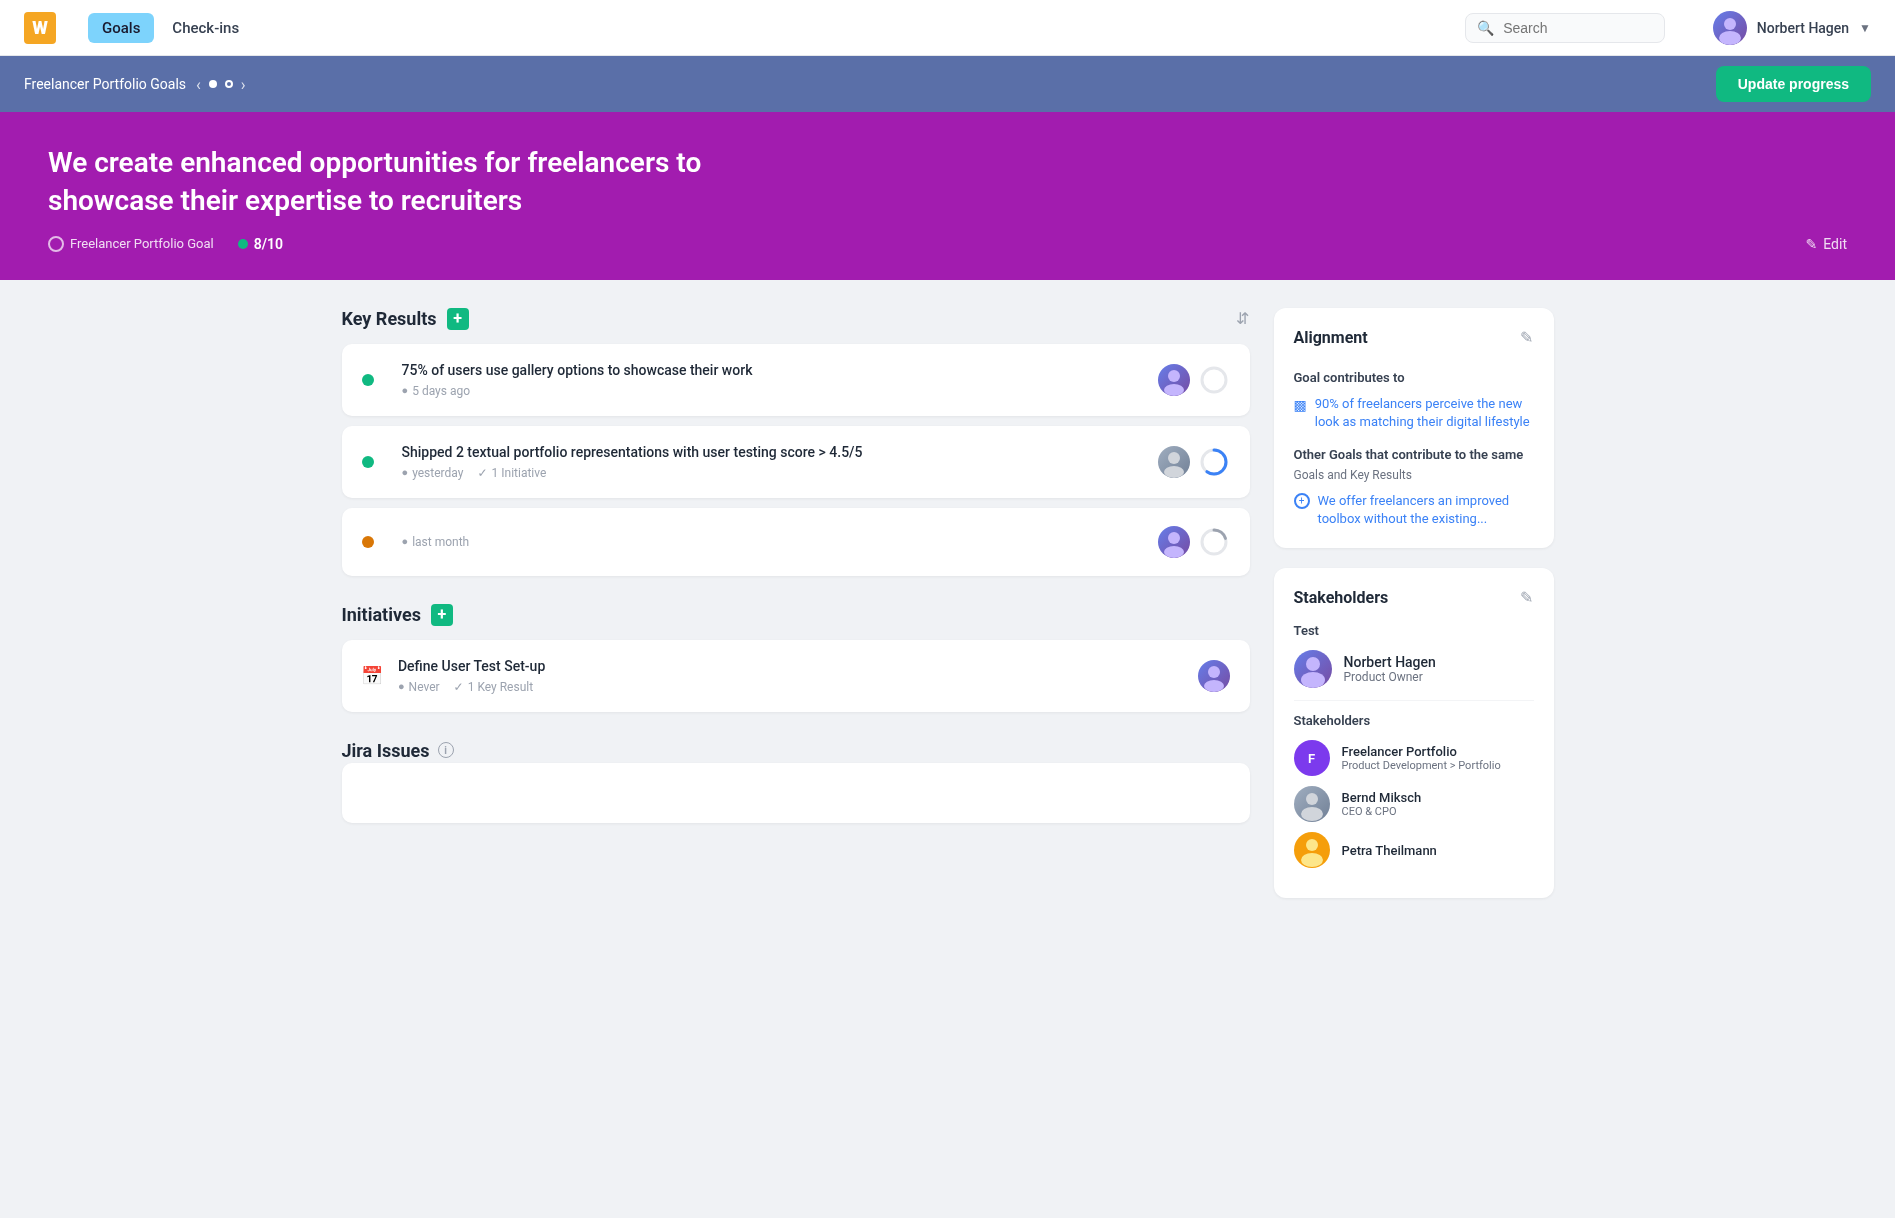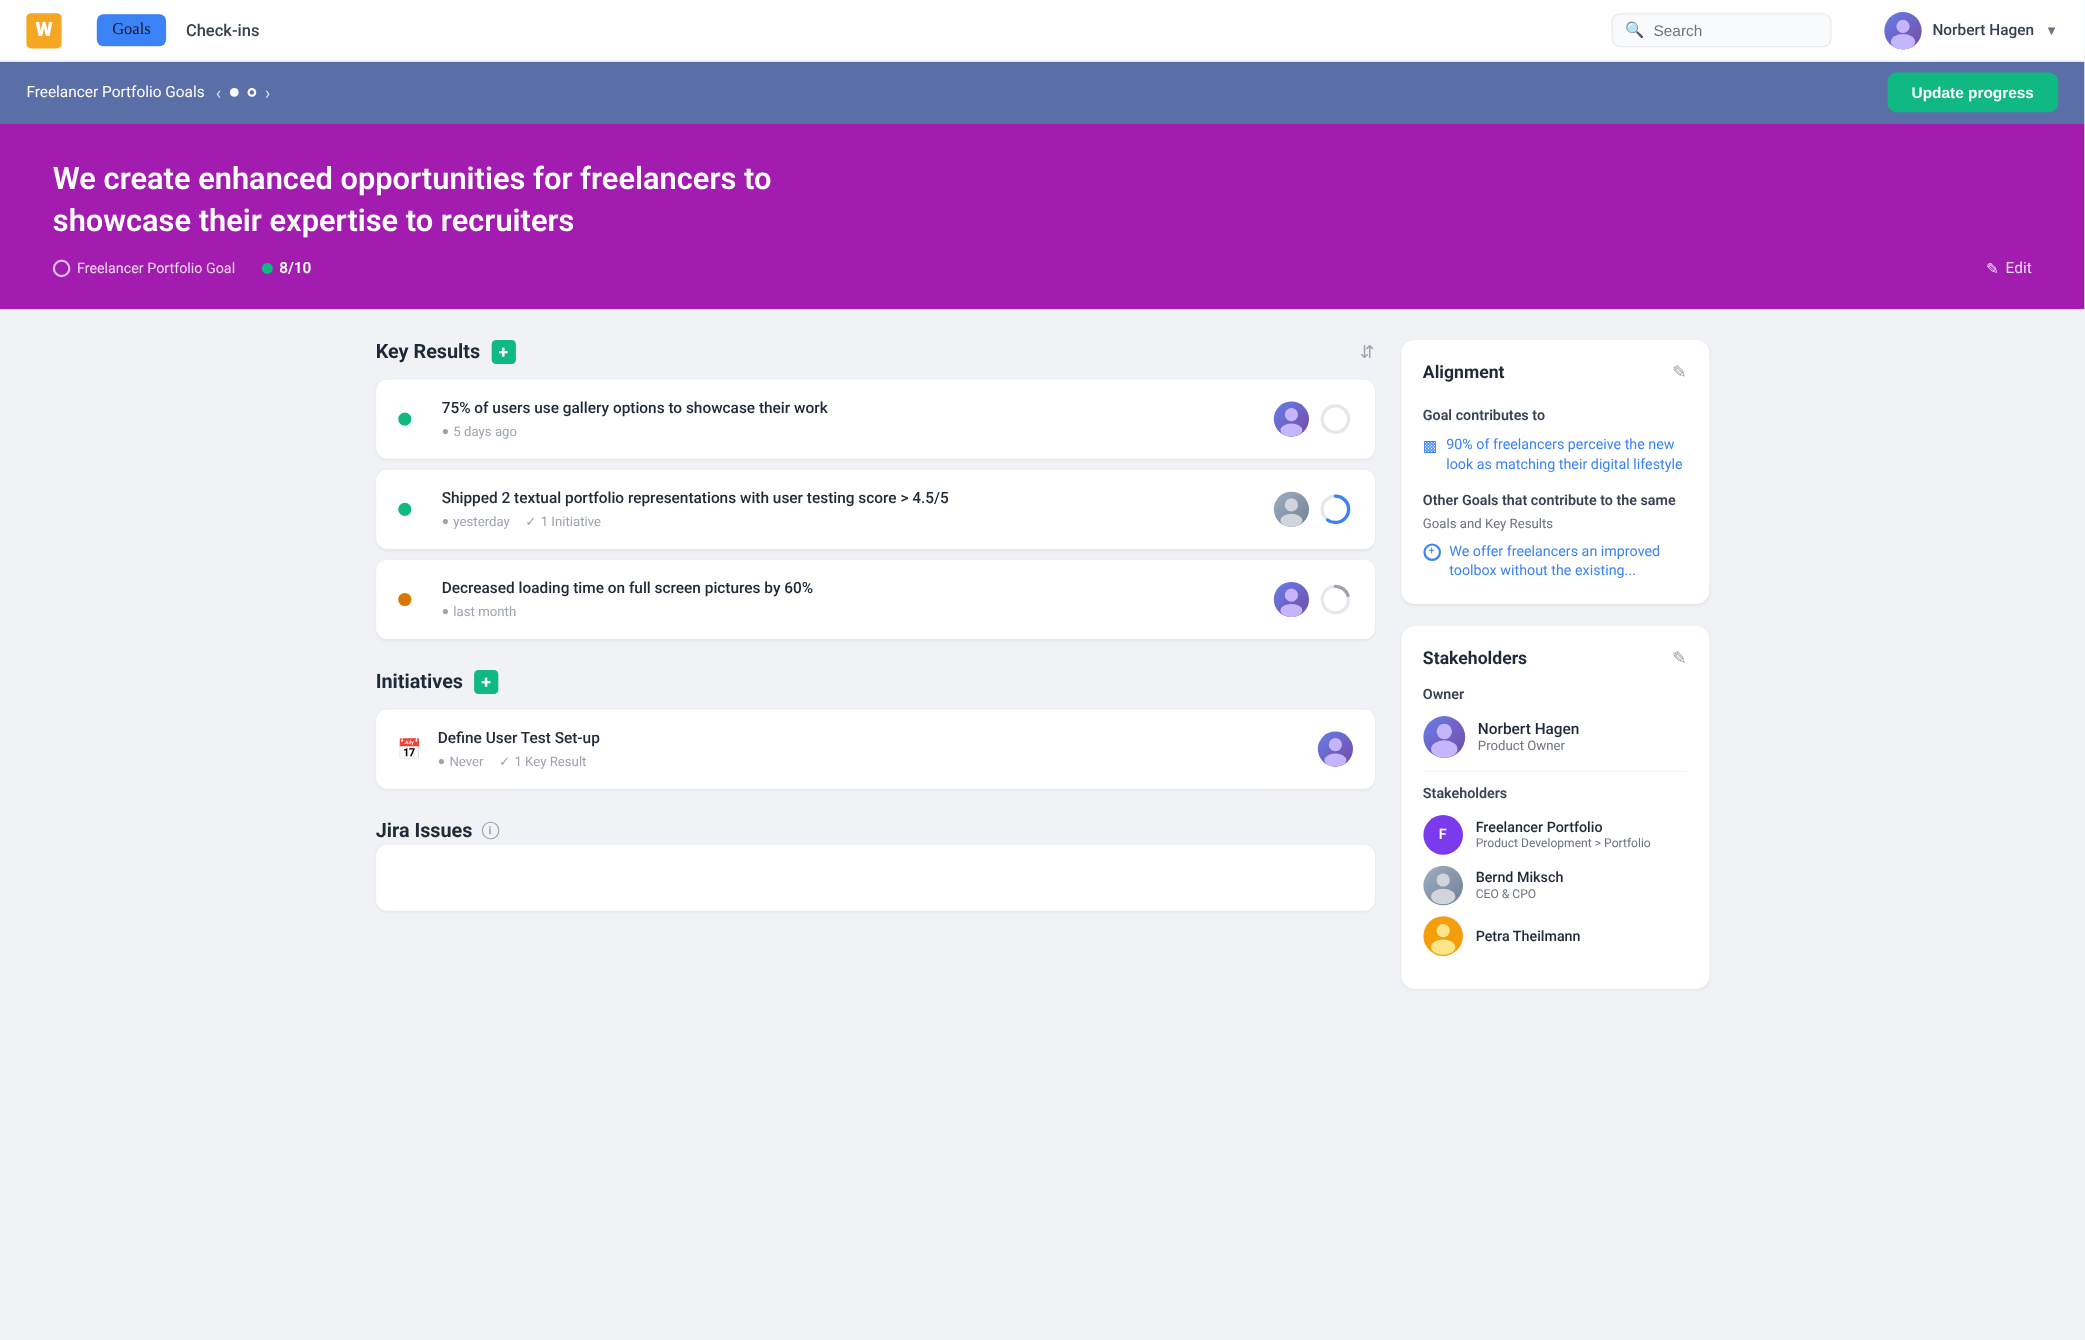--- a/index.html
+++ b/index.html
@@ -38,23 +38,22 @@
     }
     .nav-link {
       padding: 6px 14px;
       border-radius: 6px;
       font-size: 15px;
       color: #374151;
       cursor: pointer;
       font-weight: 500;
     }
     .nav-link.active {
-      background: #3b82f6;
+      background: #7dd3fc;
       color: #1a1a2e;
-      font-family: Liberation Serif, serif;
     }
     .nav-search {
       margin-left: auto;
       display: flex;
       align-items: center;
       background: #f9fafb;
       border: 1px solid #e5e7eb;
       border-radius: 8px;
       padding: 6px 12px;
       gap: 8px;
@@ -673,21 +672,20 @@
           <svg class="progress-circle" width="32" height="32" viewBox="0 0 32 32">
             <circle cx="16" cy="16" r="12" fill="none" stroke="#e5e7eb" stroke-width="3"></circle>
             <circle cx="16" cy="16" r="12" fill="none" stroke="#3b82f6" stroke-width="3" stroke-dasharray="45 75" stroke-linecap="round" transform="rotate(-90 16 16)"></circle>
           </svg>
         </div>
       </div>
 
       <div class="kr-card">
         <div class="kr-status-dot" style="background:#d97706;"></div>
         <div class="kr-content">
-          <div class="kr-title">Decreased loading time on full screen pictures by 60%</div>
           <div class="kr-meta">
             <div class="kr-meta-item">
               <span style="font-size:11px;">●</span>
               <span>last month</span>
             </div>
           </div>
         </div>
         <div class="kr-actions">
           <div class="kr-avatar face-norbert">
             <svg width="32" height="32" viewBox="0 0 32 32">
@@ -762,21 +760,21 @@
         <div class="goal-circle-icon"></div>
         <span>We offer freelancers an improved toolbox without the existing...</span>
       </div>
     </div>
 
     <div class="panel-card">
       <div class="panel-header">
         <span class="panel-title">Stakeholders</span>
         <span class="panel-edit">✎</span>
       </div>
-      <div class="collab-label">Owner</div>
+      <div class="collab-label">Test</div>
       <div class="person-row">
         <div class="person-avatar face-norbert">
           <svg width="38" height="38" viewBox="0 0 38 38">
             <circle cx="19" cy="14" r="7" fill="#c4b5fd"></circle>
             <ellipse cx="19" cy="30" rx="12" ry="8" fill="#c4b5fd"></ellipse>
           </svg>
         </div>
         <div class="person-info">
           <div class="person-name">Norbert Hagen</div>
           <div class="person-role">Product Owner</div>

